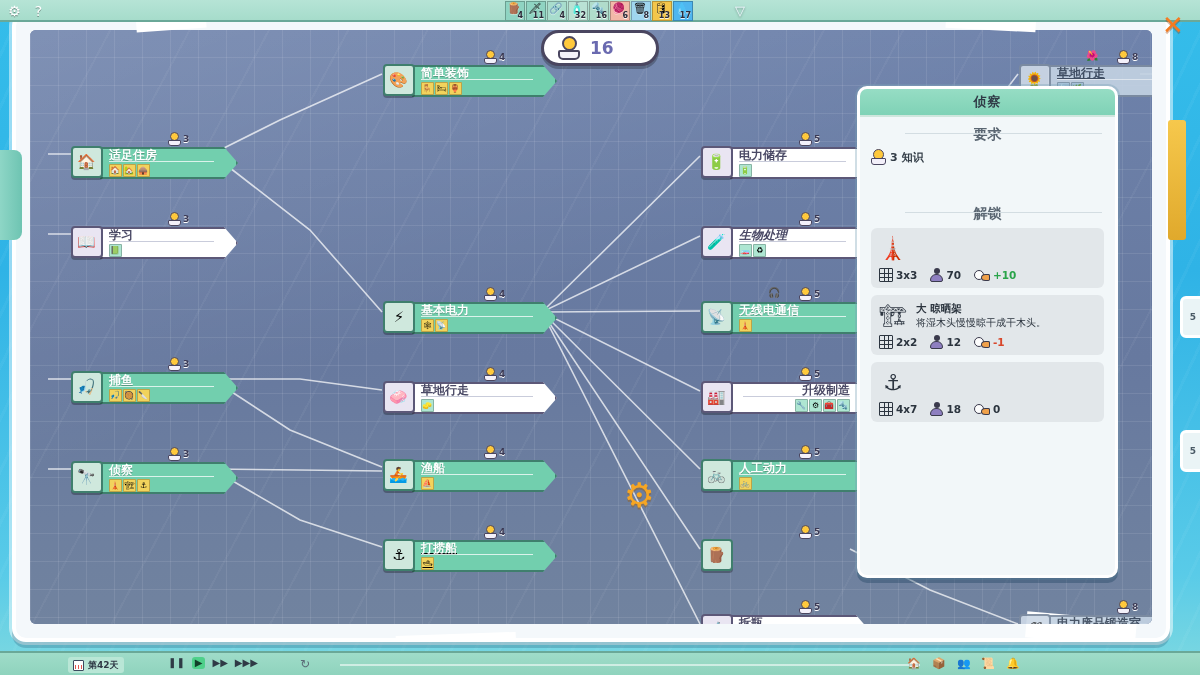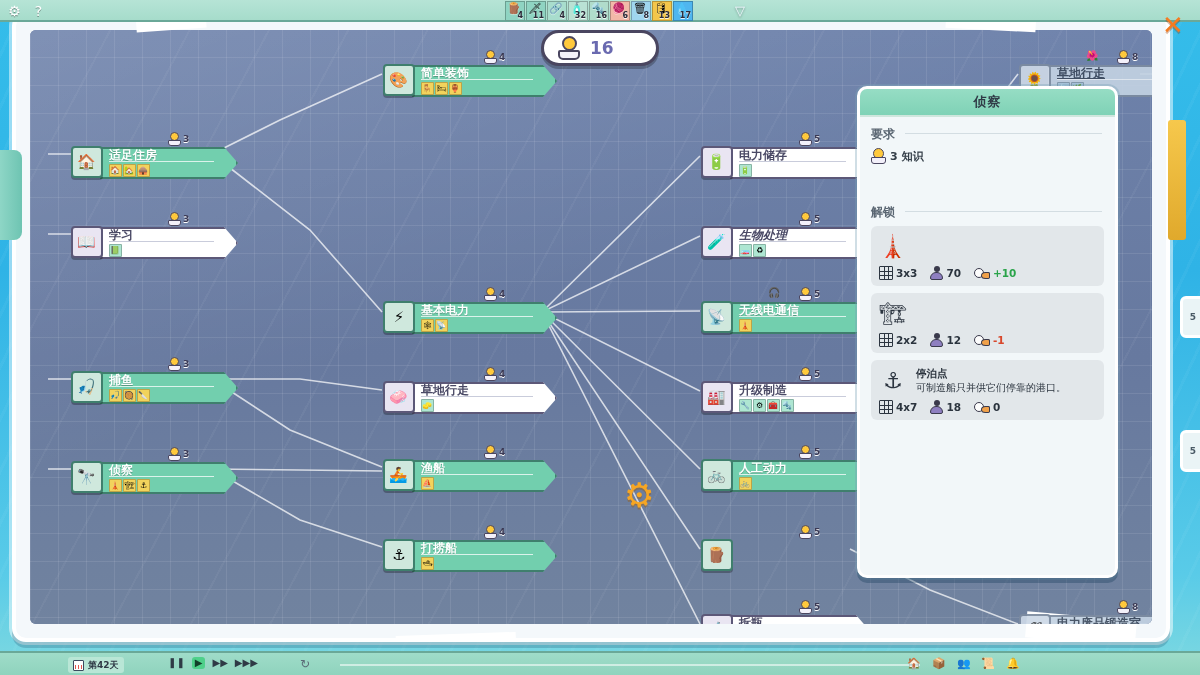--- a/index.html
+++ b/index.html
@@ -180,21 +180,21 @@
   }
   #panel-head{
     height:28px; background:linear-gradient(180deg,#96ddc4 0%, #7fd2b6 100%);
     border-bottom:2px solid #cfe6dd;
     display:flex; align-items:center; justify-content:center;
   }
   #panel-title{ font-size:13px; font-weight:bold; color:#2f3a46; letter-spacing:1px;}
   #panel-body{ position:absolute; left:0; right:0; top:28px; bottom:0;
      padding:9px 11px 0 11px; overflow:hidden; }
   .sect-label{
-    font-size:12px;font-weight:bold;color:#5a6672; position:relative; margin-bottom:5px;
+    font-size:14px;font-weight:bold;color:#5a6672; position:relative; margin-bottom:5px;text-align:center;
   }
   .sect-label::after{
     content:""; position:absolute; left:34px; right:2px; top:7px; height:1px; background:#d3dde2;
   }
   .req-row{ display:flex; align-items:center; gap:4px; margin-bottom:6px; }
   .req-text{ font-size:11px; color:#333d47; font-weight:bold; }
   .unlock-card{
     background:#e2e7ea; border-radius:6px; padding:6px 7px 6px 7px; margin-bottom:7px;
     display:block;
   }
@@ -507,21 +507,21 @@
         </div>
         <div class="cost-badge" style="left: 454px; top: 415px;">
           <div class="bulb">
             <div class="glow"></div>
             <div class="book"></div>
           </div>
           <div class="cost-num">4</div>
         </div>
         <div class="node unlocked" style="left: 353px; top: 509px;">
           <div class="node-icon">⚓</div>
-          <div class="node-body" style="width: 145px;">
+          <div class="node-body" style="width: 145px; text-decoration: underline;">
             <div class="node-title">打捞船</div>
             <div class="node-rule"></div>
             <div class="node-items">
               <div class="item-chip">🛥</div>
             </div>
           </div>
         </div>
         <div class="cost-badge" style="left: 454px; top: 495px;">
           <div class="bulb">
             <div class="glow"></div>
@@ -577,21 +577,21 @@
         <div class="cost-badge" style="left: 769px; top: 257px;">
           <div class="bulb">
             <div class="glow"></div>
             <div class="book"></div>
           </div>
           <div class="cost-num">5</div>
         </div>
         <div class="extra-ico" style="position: absolute; left: 738px; top: 257px;">🎧</div>
         <div class="node available" style="left: 671px; top: 351px;">
           <div class="node-icon">🏭</div>
-          <div class="node-body" style="width: 140px;">
+          <div class="node-body" style="width: 140px; align-items: flex-end;">
             <div class="node-title">升级制造</div>
             <div class="node-rule"></div>
             <div class="node-items">
               <div class="item-chip teal">🔧</div>
               <div class="item-chip teal">⚙</div>
               <div class="item-chip teal">🧰</div>
               <div class="item-chip teal">🔩</div>
             </div>
           </div>
         </div>
@@ -737,20 +737,24 @@
                 <span class="egg"></span>
                 <span class="fish"></span>
               </span>
               <span class="delta pos">+10</span>
             </div>
           </div>
         </div>
         <div class="unlock-card">
           <div class="uc-top">
             <div class="uc-icon">🏗</div>
+            <div class="uc-txt">
+              <div class="uc-name">大 晾晒架</div>
+              <div class="uc-desc">将湿木头慢慢晾干成干木头。</div>
+            </div>
           </div>
           <div class="uc-stats">
             <div class="stat">
               <span class="grid-ico"></span>
               <span>2x2</span>
             </div>
             <div class="stat">
               <span class="person-ico">
                 <span class="hd"></span>
                 <span class="bd"></span>
@@ -762,24 +766,20 @@
                 <span class="egg"></span>
                 <span class="fish"></span>
               </span>
               <span class="delta neg">-1</span>
             </div>
           </div>
         </div>
         <div class="unlock-card">
           <div class="uc-top">
             <div class="uc-icon">⚓</div>
-            <div class="uc-txt">
-              <div class="uc-name">停泊点</div>
-              <div class="uc-desc">可制造船只并供它们停靠的港口。</div>
-            </div>
           </div>
           <div class="uc-stats">
             <div class="stat">
               <span class="grid-ico"></span>
               <span>4x7</span>
             </div>
             <div class="stat">
               <span class="person-ico">
                 <span class="hd"></span>
                 <span class="bd"></span>

